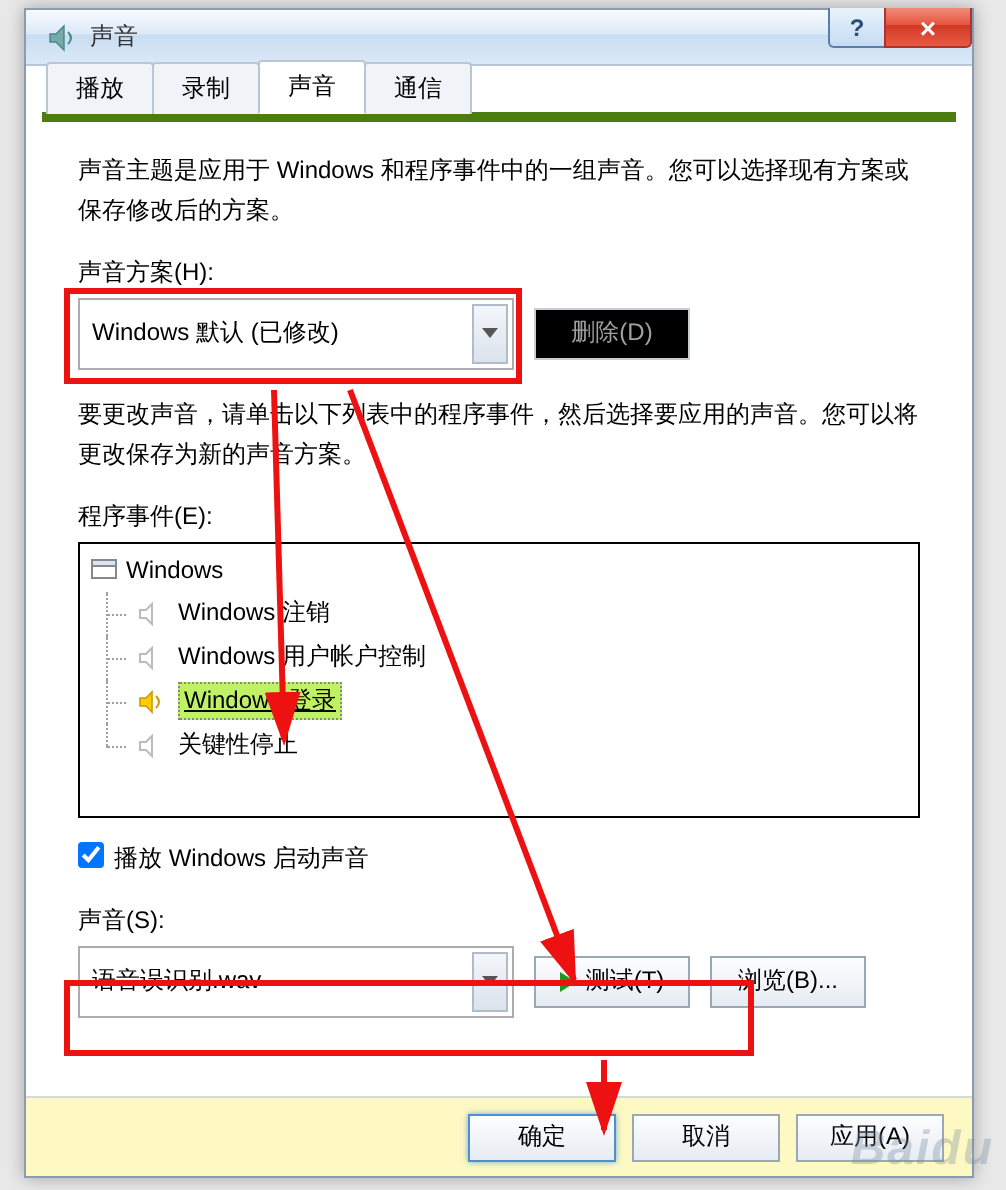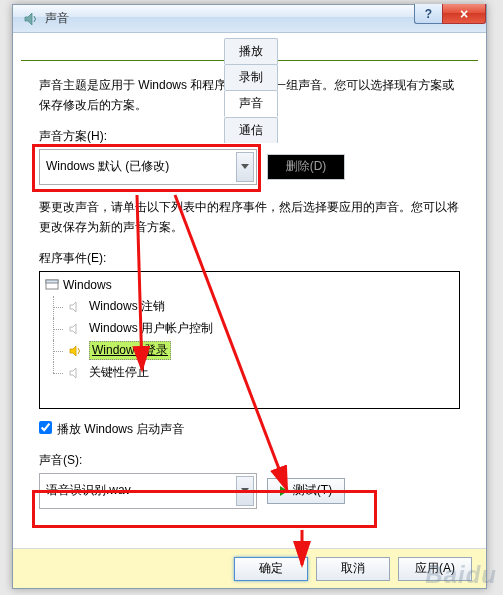--- a/index.html
+++ b/index.html
@@ -74,25 +74,24 @@
     font-size: 14px;
     font-weight: bold;
   }
   .content {
     position: absolute;
     left: 8px; right: 8px; top: 32px; bottom: 44px;
     background: #fff;
   }
   .tabs {
     display: flex;
-    border-bottom: 1px solid #4d7c0f;
+    border-bottom: 5px solid #4d7c0f;
     padding-left: 2px;
     height: 24px;
-    align-items: center;
-    flex-direction: column;
+    align-items: flex-end;
   }
   .tab {
     padding: 4px 14px;
     border: 1px solid #b9c6d4;
     border-bottom: none;
     background: #f0f3f7;
     margin-right: -1px;
     font-size: 12px;
     border-top-left-radius: 2px;
     border-top-right-radius: 2px;
@@ -365,20 +364,23 @@
           <div class="arrow">
             <svg width="8" height="5" viewBox="0 0 8 5">
                 <path d="M0 0 L4 5 L8 0 Z" fill="#555"></path>
               </svg>
           </div>
         </div>
         <div class="btn">
           <span class="play-tri"></span>
           <span>测试(T)</span>
         </div>
+        <div class="btn">
+            <span>浏览(B)...</span>
+          </div>
       </div>
 
     </div>
   </div>
 
   <div class="dlgbtns">
     <div class="btn default">
         <span>确定</span>
       </div>
     <div class="btn">

